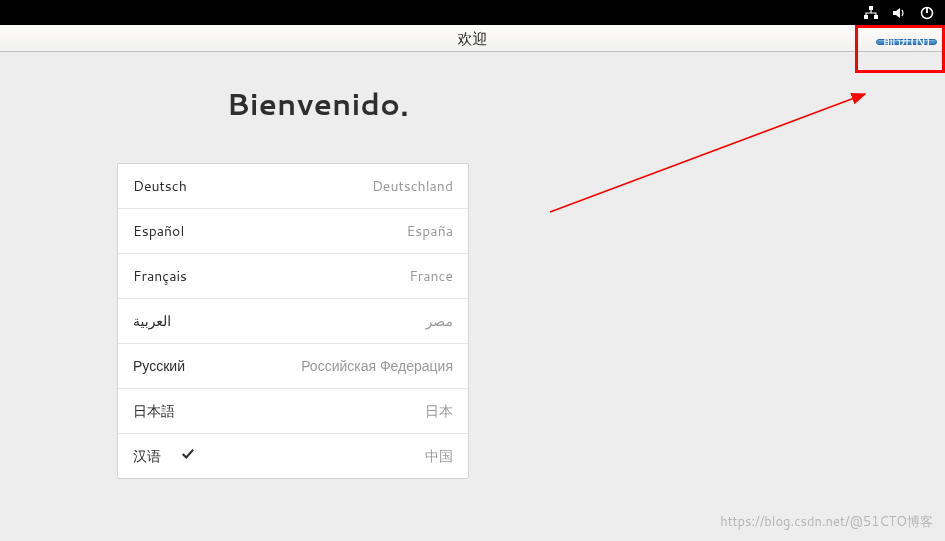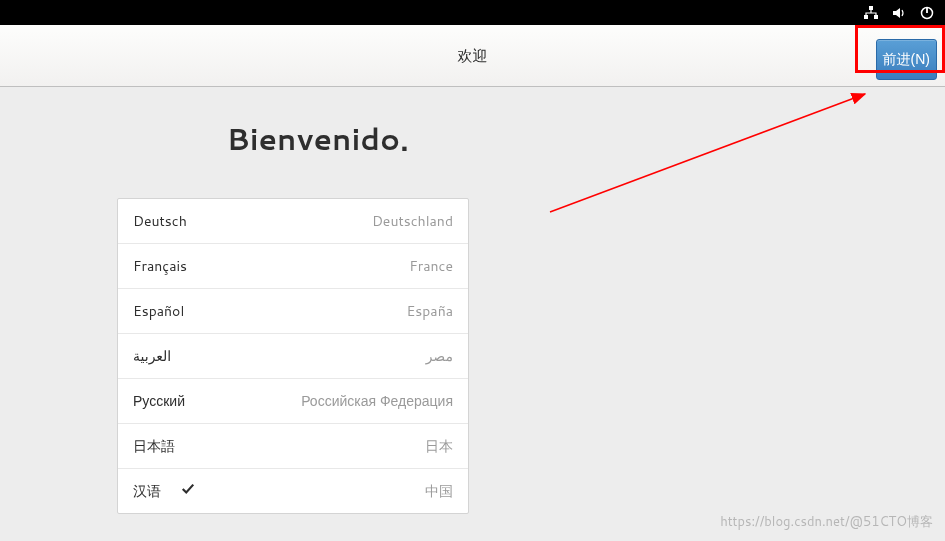--- a/index.html
+++ b/index.html
@@ -20,21 +20,21 @@
       padding-right: 10px;
       gap: 12px;
     }
     .topbar svg { fill: #fff; }
     .topbar .icon {
       display: flex;
       align-items: center;
       cursor: pointer;
     }
     .headerbar {
-      height: 62px;
+      height: 27px;
       background: linear-gradient(#fdfdfc, #f2f1f0);
       border-bottom: 1px solid #bfbfbf;
       display: flex;
       align-items: center;
       justify-content: center;
       position: relative;
     }
     .headerbar-title {
       font-size: 15px;
       color: #2e2e2e;
@@ -169,26 +169,26 @@
 
 <div class="content">
   <h1 class="welcome-heading">Bienvenido.</h1>
 
   <div class="language-list">
     <div class="language-row">
       <span class="language-name">Deutsch</span>
       <span class="language-country">Deutschland</span>
     </div>
     <div class="language-row">
+      <span class="language-name">Español</span>
+      <span class="language-country">España</span>
+    </div>
+    <div class="language-row">
       <span class="language-name">Français</span>
       <span class="language-country">France</span>
-    </div>
-    <div class="language-row">
-      <span class="language-name">Español</span>
-      <span class="language-country">España</span>
     </div>
     <div class="language-row">
       <span class="language-name">العربية</span>
       <span class="language-country">مصر</span>
     </div>
     <div class="language-row">
       <span class="language-name">Русский</span>
       <span class="language-country">Российская Федерация</span>
     </div>
     <div class="language-row">

